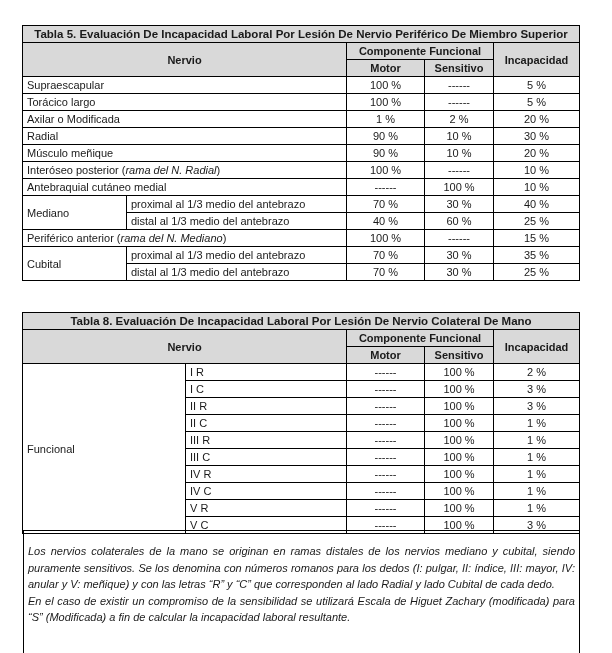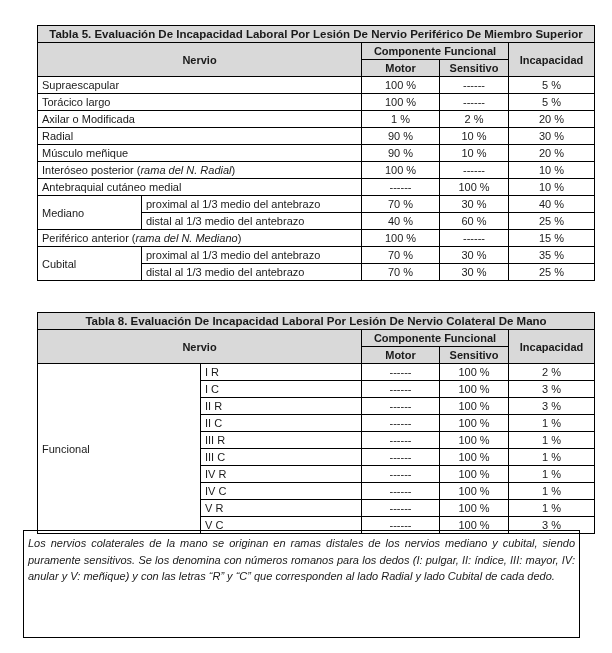--- a/index.html
+++ b/index.html
@@ -1,25 +1,25 @@
 <!DOCTYPE html>
 <html><head>
 <meta charset="utf-8">
 <style>
   html, body { margin: 0; padding: 0; background: #ffffff; }
   body { width: 612px; height: 653px; position: relative; font-family: "Liberation Sans", sans-serif; color: #1a1a1a; }
-  table { border-collapse: collapse; position: absolute; left: 37px; width: 557px; table-layout: fixed; font-size: 11px; }
+  table { border-collapse: collapse; position: absolute; left: 22px; width: 557px; table-layout: fixed; font-size: 11px; }
   td, th { border: 1px solid #000; padding: 0 4px; height: 16px; line-height: 16px; white-space: nowrap; overflow: hidden; }
   th { font-weight: bold; background: #d9d9d9; text-align: center; }
   .title-row th { font-size: 11.5px; }
   .c { text-align: center; }
   .l { text-align: left; margin-left: 48px; }
   #t5 { top: 25px; }
   #t6 { top: 312px; }
-  .note { border: 1px solid #000; position: absolute; left: 23px; width: 547px; top: 530px; height: 98px; padding: 4px 4px; font-style: italic; font-size: 11px; line-height: 16.5px; text-align: justify; box-sizing: content-box; }
+  .note { border: 1px solid #000; position: absolute; left: 23px; width: 547px; top: 530px; height: 98px; padding: 12px 4px; font-style: italic; font-size: 11px; line-height: 16.5px; text-align: justify; box-sizing: content-box; }
   .note p { margin: 0; }
   em { font-style: italic; }
 </style>
 </head>
 <body>
 
 <table id="t5">
   <colgroup>
     <col style="width:104px">
       <col style="width:220px">
@@ -202,13 +202,14 @@
     <td class="l">V C</td>
     <td class="c">------</td>
     <td class="c">100 %</td>
     <td class="c">3 %</td>
   </tr>
 </tbody>
   </table>
 
 <div class="note">
   <p>Los nervios colaterales de la mano se originan en ramas distales de los nervios mediano y cubital, siendo puramente sensitivos.  Se los denomina con números romanos para los dedos (I: pulgar, II: índice, III: mayor, IV: anular y V: meñique) y con las letras “R” y “C” que corresponden al lado Radial y lado Cubital de cada dedo.</p>
+  <p>En el caso de existir un compromiso de la sensibilidad se utilizará Escala de Higuet Zachary (modificada) para “S” (Modificada) a fin de calcular la incapacidad laboral resultante.</p>
 </div>
 
 </body></html>

